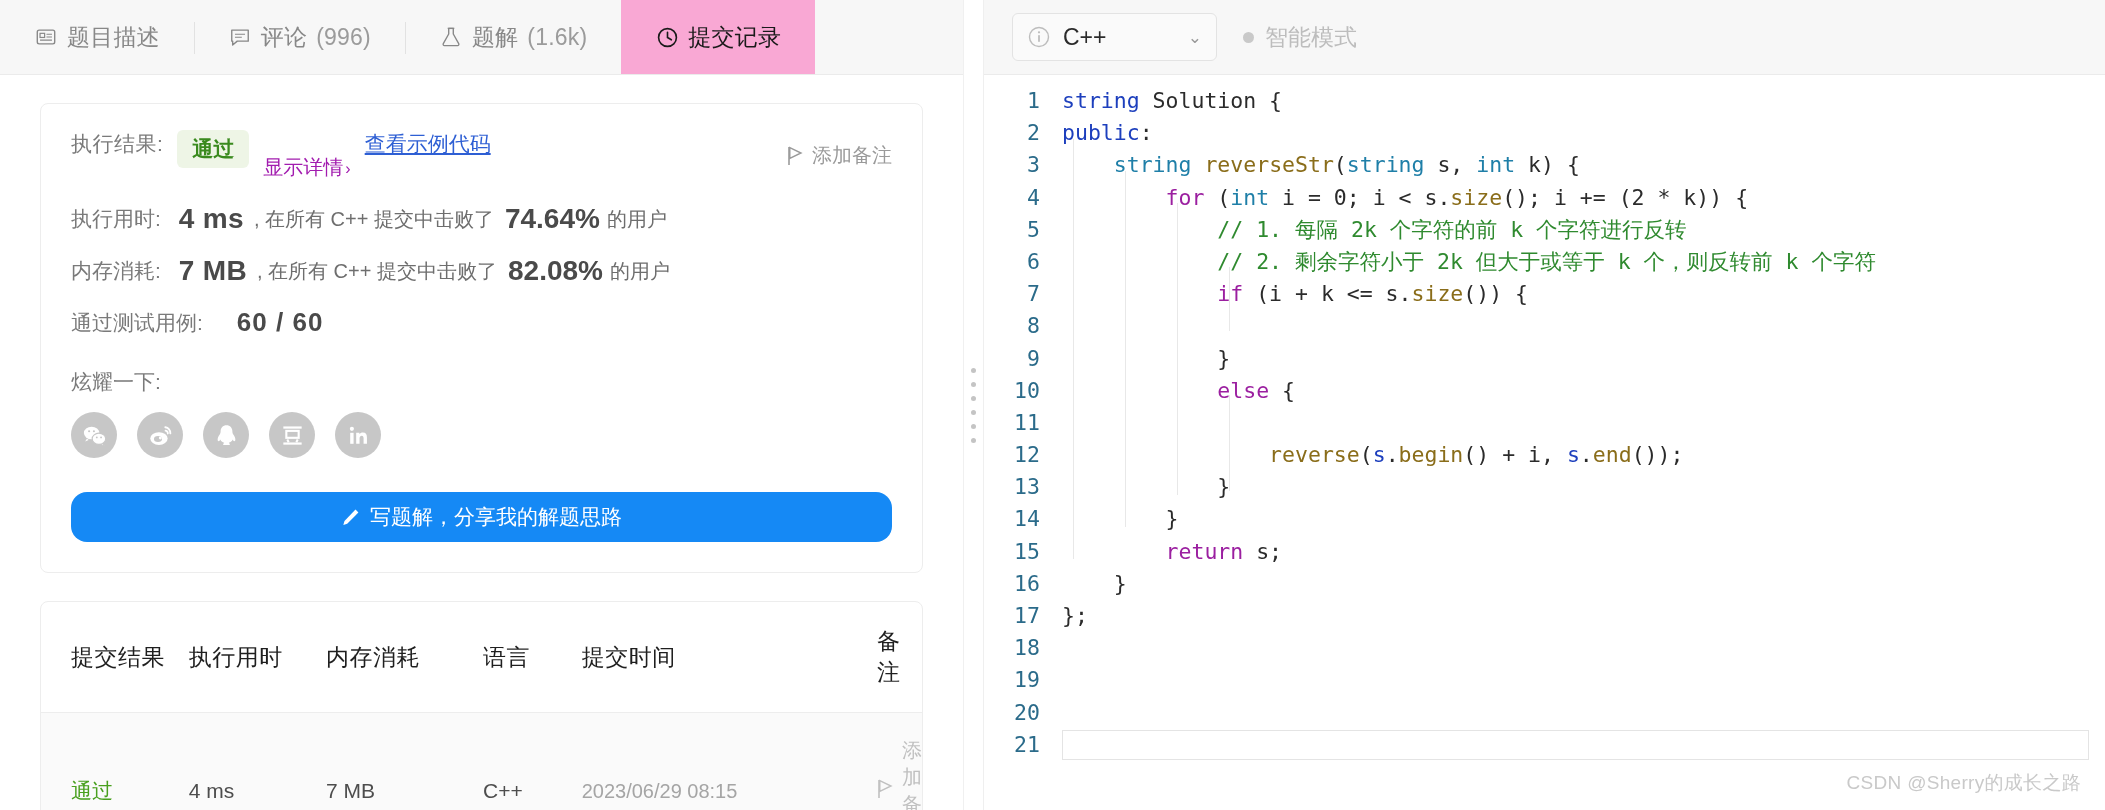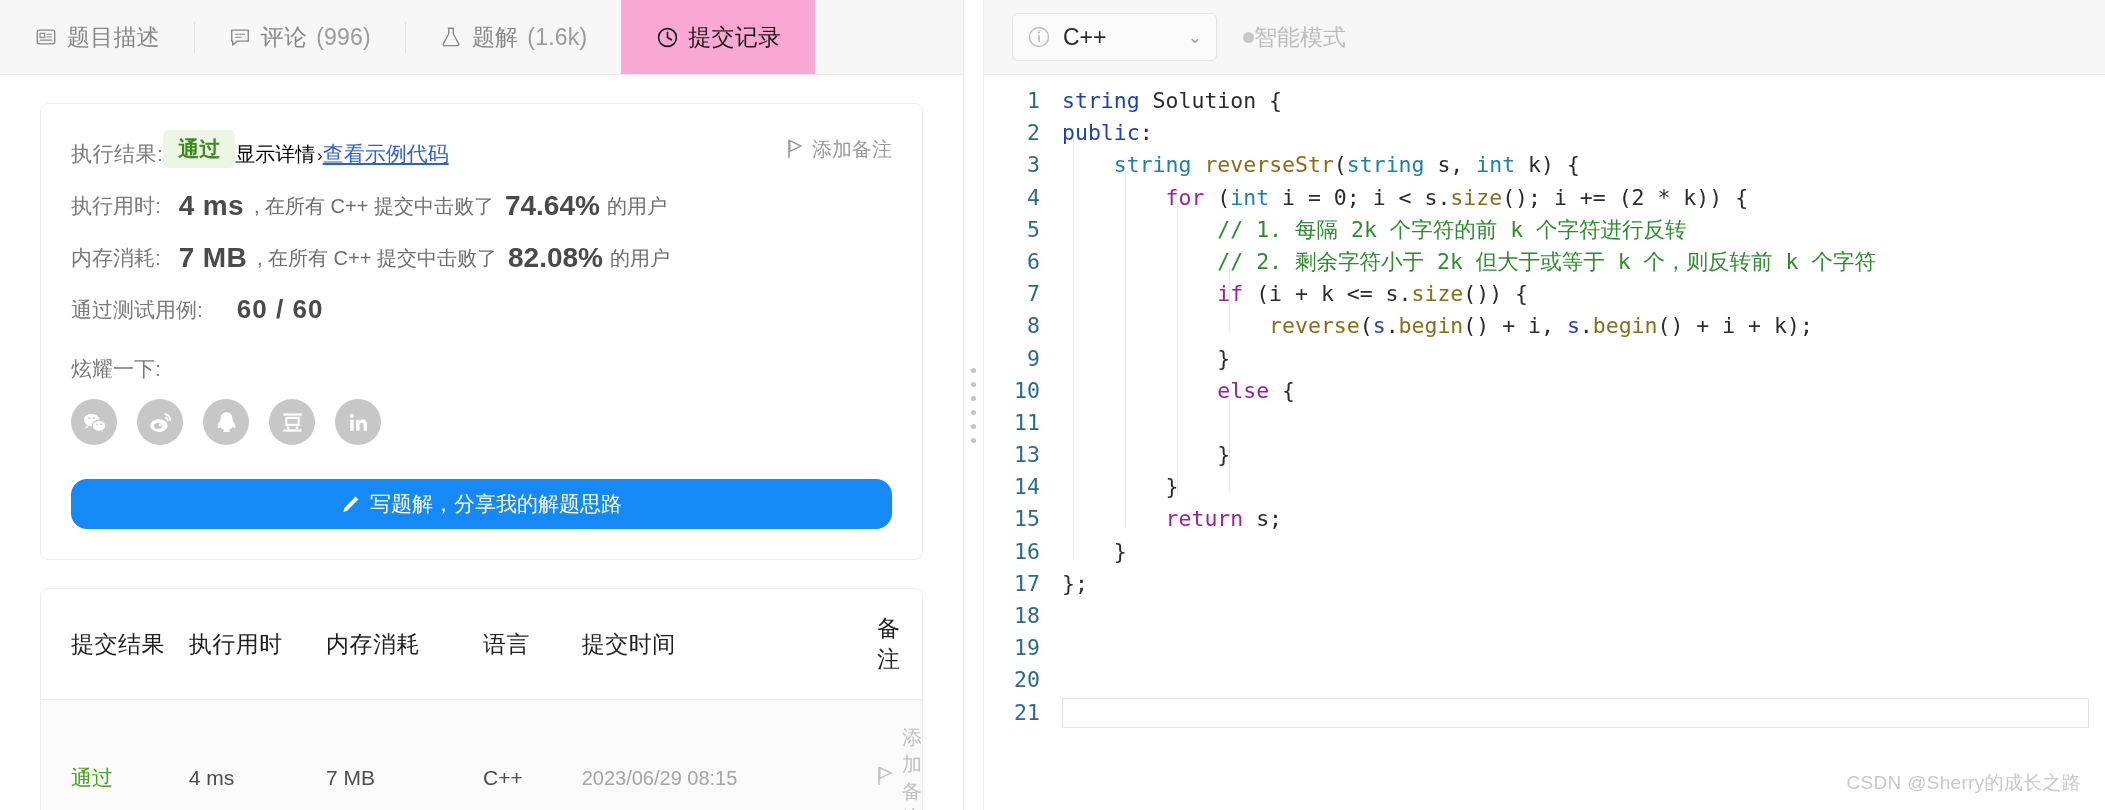--- a/index.html
+++ b/index.html
@@ -53,28 +53,28 @@
   .card {
     border: 1px solid #ededed;
     border-radius: 8px;
     background: #ffffff;
     padding: 26px 30px 30px 30px;
   }
   #result-card { margin-bottom: 28px; }
 
   .row { display: flex; align-items: center; }
   .res-header { justify-content: space-between; margin-bottom: 22px; }
-  .res-header-left { display: flex; align-items: flex-end; }
+  .res-header-left { display: flex; align-items: flex-start; gap: 14px; }
   .label { font-size: 21px; color: #7a7a7a; letter-spacing: .5px; }
   .verdict-pill {
     background: #eef5e6; color: #3a8a1e;
     font-size: 21px; font-weight: 600;
     padding: 5px 15px; border-radius: 6px;
   }
-  .muted-link { font-size: 20px; color: #000000; cursor: pointer; }
+  .muted-link { font-size: 20px; color: #a21caf; cursor: pointer; margin-top: 24px; }
   .muted-link .chev { font-size: 16px; margin-left: 2px; }
   .blue-link { font-size: 21px; color: #2e5fd4; text-decoration: underline; cursor: pointer; }
   .note-btn {
     display: flex; align-items: center; gap: 8px;
     font-size: 20px; color: #9a9a9a; cursor: pointer;
   }
   .flag-ico { display: inline-block; width: 17px; height: 20px; }
 
   .stat-row { margin-bottom: 20px; flex-wrap: nowrap; white-space: nowrap; }
   .stat-label { font-size: 21px; color: #7a7a7a; margin-right: 18px; }
@@ -150,21 +150,21 @@
     display: flex; align-items: center; gap: 26px; padding: 0 28px;
   }
   #lang-select {
     height: 48px; min-width: 205px;
     background: #fafafa; border: 1px solid #e3e3e3; border-radius: 6px;
     display: flex; align-items: center; gap: 12px; padding: 0 14px;
     font-size: 23px; color: #2b2b2b; cursor: pointer;
   }
   .info-ico { width: 24px; height: 24px; display:inline-block; }
   #lang-select .chev-d { margin-left: auto; color: #9a9a9a; font-size: 17px; }
-  #smart-mode { display: flex; align-items: center; font-size: 23px; color: #bdbdbd; cursor: pointer; }
+  #smart-mode { display: flex; align-items: center; gap: 11px; font-size: 23px; color: #bdbdbd; cursor: pointer; }
   #smart-mode .dot { width: 11px; height: 11px; border-radius: 50%; background: #c9c9c9; display: inline-block; }
 
   #code-area {
     flex: 1; position: relative; overflow: hidden;
     font-family: "DejaVu Sans Mono", "Liberation Mono", monospace;
     font-size: 21.5px; line-height: 32.2px;
     background: #ffffff;
     padding-top: 10px;
   }
   .code-line { display: flex; align-items: flex-start; height: 32.2px; position: relative; }
@@ -439,32 +439,35 @@
           <div class="code-line">
             <span class="ln">6</span>
             <span class="code-text"><span class="cmt">            // 2. 剩余字符小于 2k 但大于或等于 k 个，则反转前 k 个字符</span></span>
           </div>
           <div class="code-line">
             <span class="ln">7</span>
             <span class="code-text"><span class="pl">            </span><span class="kw">if</span><span class="pl"> (i + k &lt;= s.</span><span class="fn">size</span><span class="pl">()) {</span></span>
           </div>
           <div class="code-line">
             <span class="ln">8</span>
-            <span class="code-text"><span class="pl">                </span><span class="fn">reverse</span><span class="pl">(</span><span class="var">s</span><span class="pl">.</span><span class="fn">begin</span><span class="pl">() + i, </span><span class="var">s</span><span class="pl">.</span><span class="fn">begin</span><span class="pl">() + i + k);</span></span>
           </div>
           <div class="code-line">
             <span class="ln">9</span>
             <span class="code-text"><span class="pl">            }</span></span>
           </div>
           <div class="code-line">
             <span class="ln">10</span>
             <span class="code-text"><span class="pl">            </span><span class="kw">else</span><span class="pl"> {</span></span>
           </div>
           <div class="code-line">
             <span class="ln">11</span>
+          </div>
+          <div class="code-line">
+            <span class="ln">12</span>
+            <span class="code-text"><span class="pl">                </span><span class="fn">reverse</span><span class="pl">(</span><span class="var">s</span><span class="pl">.</span><span class="fn">begin</span><span class="pl">() + i, </span><span class="var">s</span><span class="pl">.</span><span class="fn">end</span><span class="pl">());</span></span>
           </div>
           <div class="code-line">
             <span class="ln">13</span>
             <span class="code-text"><span class="pl">            }</span></span>
           </div>
           <div class="code-line">
             <span class="ln">14</span>
             <span class="code-text"><span class="pl">        }</span></span>
           </div>
           <div class="code-line">

